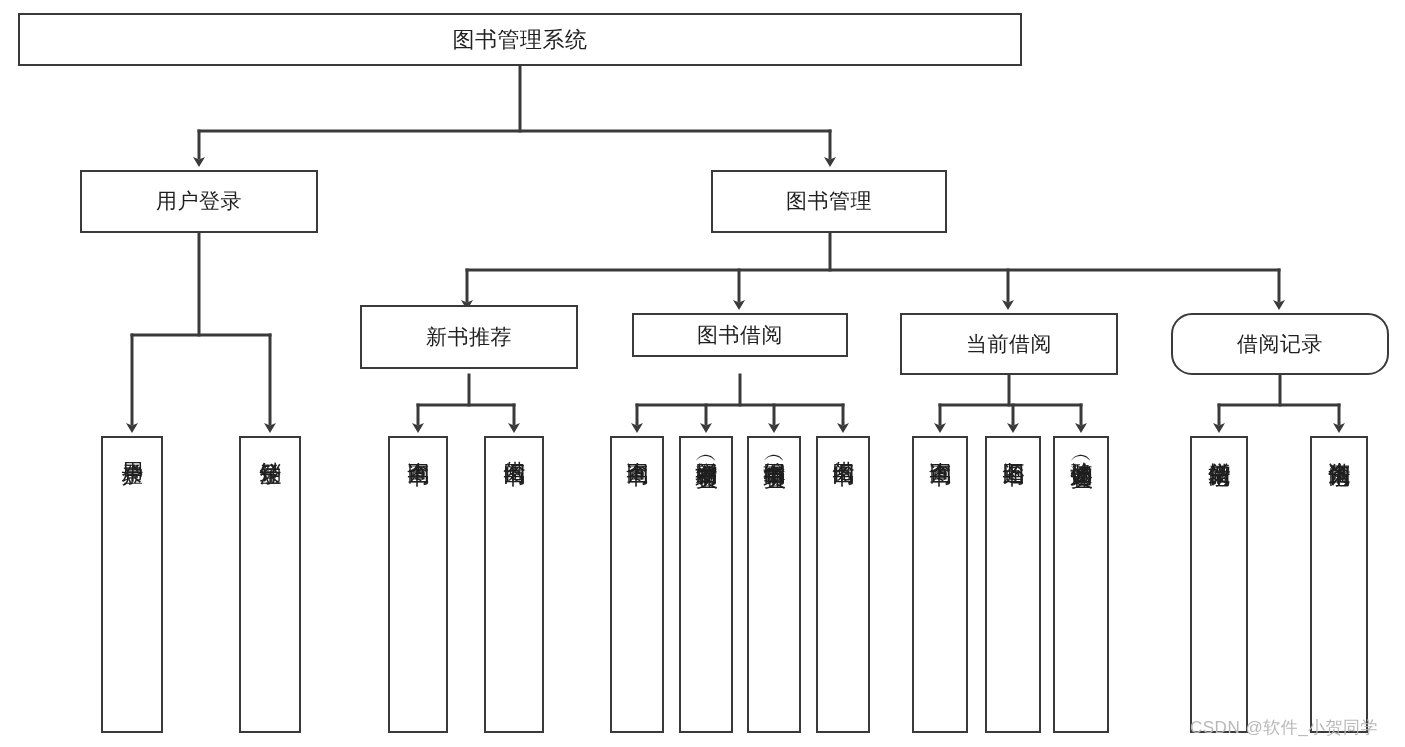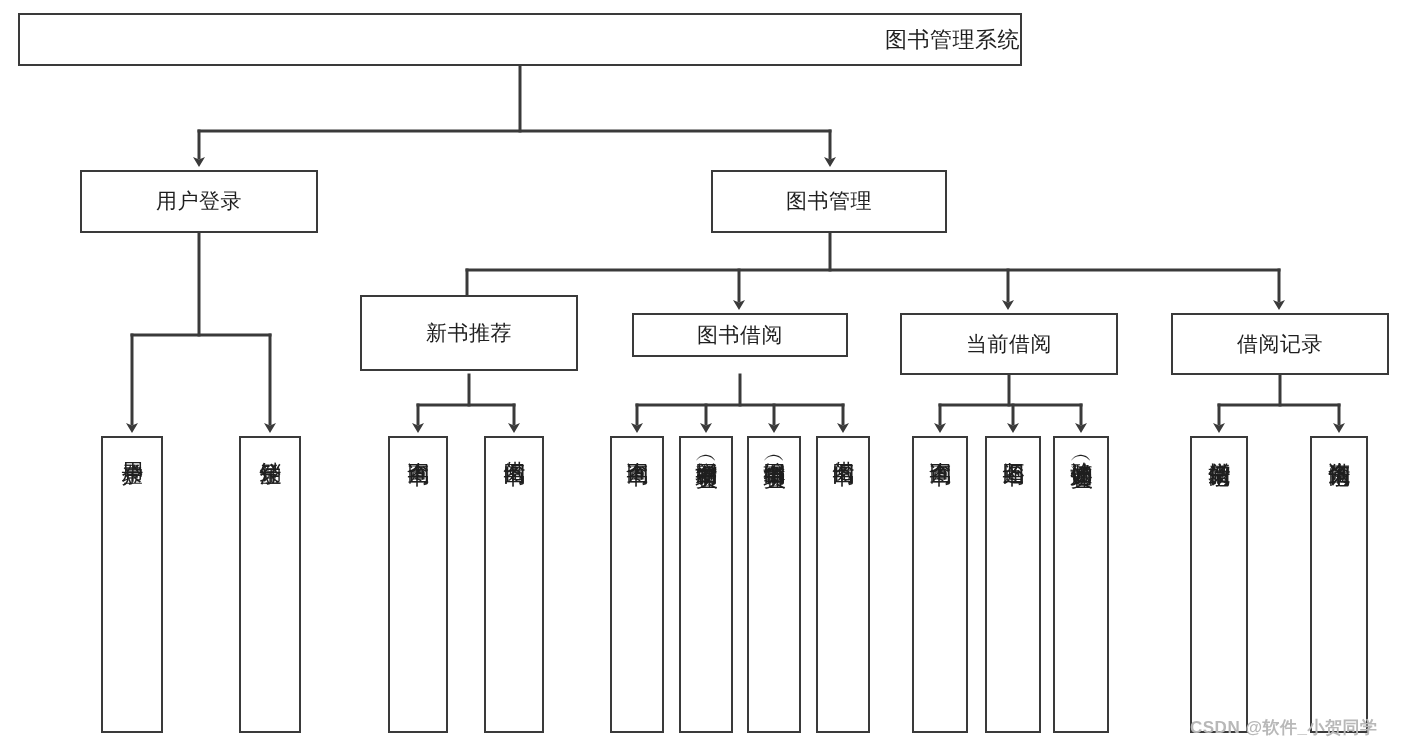--- a/index.html
+++ b/index.html
@@ -115,41 +115,41 @@
       <path d="M1013,405 L1013,424" marker-end="url(#arrow)"></path>
       <path d="M1081,405 L1081,424" marker-end="url(#arrow)"></path>
 
       <path d="M1280,375 L1280,405"></path>
       <path d="M1219,405 L1339,405"></path>
       <path d="M1219,405 L1219,424" marker-end="url(#arrow)"></path>
       <path d="M1339,405 L1339,424" marker-end="url(#arrow)"></path>
     </g>
   </svg>
 
-  <div class="node h root" style="left:18px; top:13px; width:1004px; height:53px;justify-content:flex-end;">
+  <div class="node h root" style="left:18px; top:13px; width:1004px; height:53px;">
     <span class="lbl">图书管理系统</span>
   </div>
 
   <div class="node h" style="left:80px; top:170px; width:238px; height:63px;">
     <span class="lbl">用户登录</span>
   </div>
   <div class="node h" style="left:711px; top:170px; width:236px; height:63px;">
     <span class="lbl">图书管理</span>
   </div>
 
-  <div class="node h" style="left:360px; top:295px; width:218px; height:76px;">
+  <div class="node h" style="left:360px; top:305px; width:218px; height:64px;">
     <span class="lbl">新书推荐</span>
   </div>
   <div class="node h" style="left:632px; top:313px; width:216px; height:44px;">
     <span class="lbl">图书借阅</span>
   </div>
   <div class="node h" style="left:900px; top:313px; width:218px; height:62px;justify-content:center;">
     <span class="lbl">当前借阅</span>
   </div>
-  <div class="node h" style="left:1171px; top:313px; width:218px; height:62px;">
+  <div class="node h" style="left:1171px; top:313px; width:218px; height:62px;border-radius:21px;">
     <span class="lbl">借阅记录</span>
   </div>
 
   <div class="node v" style="left:101px; top:436px; width:62px; height:297px;">
     <span class="lbl">用户登录</span>
   </div>
   <div class="node v" style="left:239px; top:436px; width:62px; height:297px;">
     <span class="lbl">注销登录</span>
   </div>
   <div class="node v" style="left:388px; top:436px; width:60px; height:297px;">
@@ -179,15 +179,15 @@
   <div class="node v" style="left:1053px; top:436px; width:56px; height:297px;">
     <span class="lbl">确认归还（管理员）</span>
   </div>
   <div class="node v" style="left:1190px; top:436px; width:58px; height:297px;">
     <span class="lbl">新增借阅记录</span>
   </div>
   <div class="node v" style="left:1310px; top:436px; width:58px; height:297px;">
     <span class="lbl">查询借阅记录</span>
   </div>
 
-  <div class="watermark" style="left:1190px; top:716px;font-weight:bold;">CSDN @软件_小贺同学</div>
+  <div class="watermark" style="left:1190px; top:716px;">CSDN @软件_小贺同学</div>
 
 </div>
 
 </body></html>

